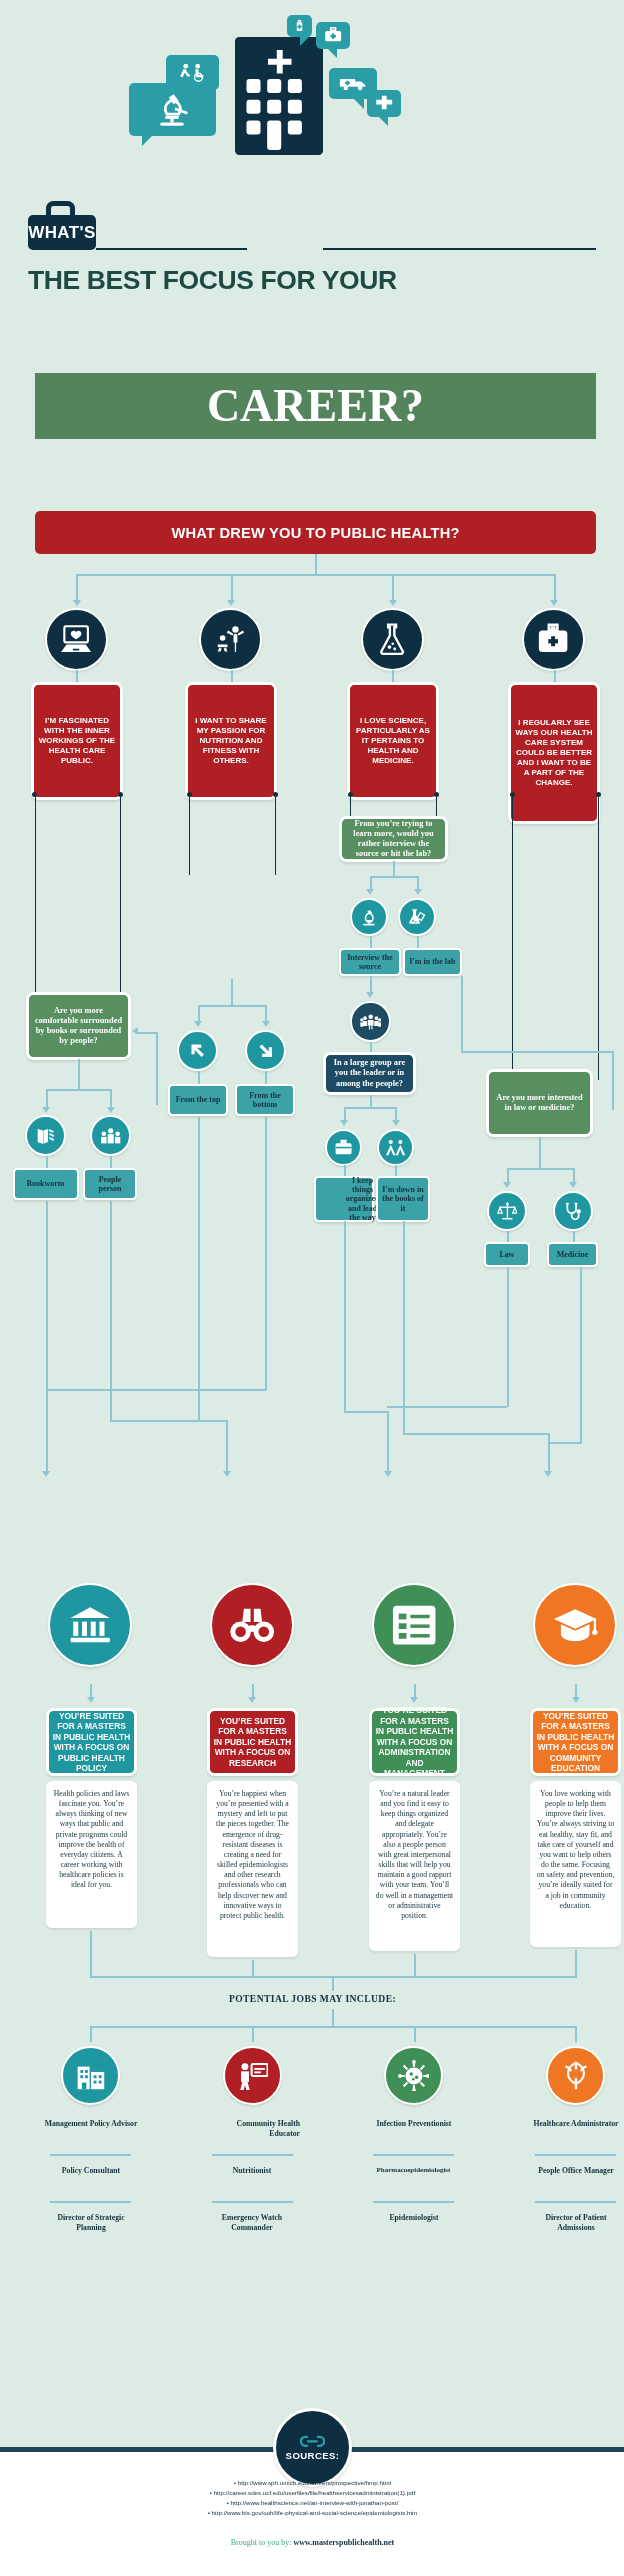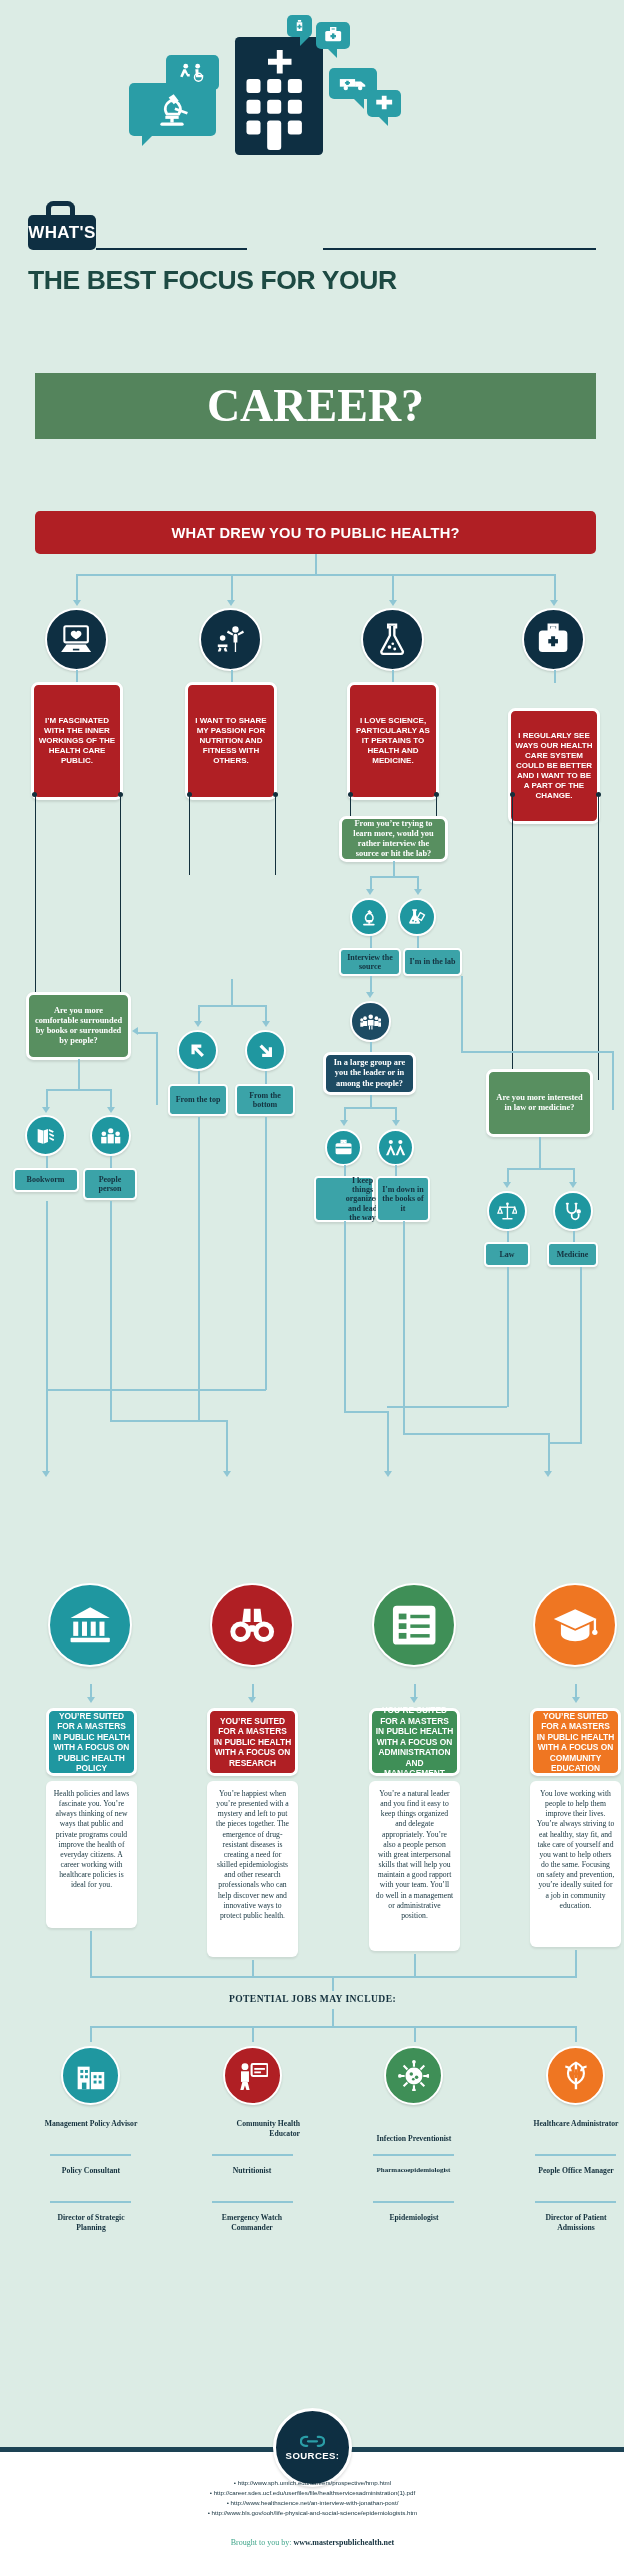--- a/index.html
+++ b/index.html
@@ -267,21 +267,21 @@
 
   <div class="redbox" style="left:31px;top:682px;width:92px;height:118px;">
     <span>I’M FASCINATED WITH THE INNER WORKINGS OF THE HEALTH CARE PUBLIC.</span>
   </div>
   <div class="redbox" style="left:185px;top:682px;width:92px;height:118px;">
     <span>I WANT TO SHARE MY PASSION FOR NUTRITION AND FITNESS WITH OTHERS.</span>
   </div>
   <div class="redbox" style="left:347px;top:682px;width:92px;height:118px;">
     <span>I LOVE SCIENCE, PARTICULARLY AS IT PERTAINS TO HEALTH AND MEDICINE.</span>
   </div>
-  <div class="redbox" style="left:508px;top:708px;width:92px;height:116px;">
+  <div class="redbox" style="left:508px;top:682px;width:92px;height:142px;">
     <span>I REGULARLY SEE WAYS OUR HEALTH CARE SYSTEM COULD BE BETTER AND I WANT TO BE A PART OF THE CHANGE.</span>
   </div>
 
   <div class="dot" style="left:32px;top:792px;"></div>
   <div class="lnd" style="left:35px;top:794px;height:215px;"></div>
   <div class="dot" style="left:118px;top:792px;"></div>
   <div class="lnd" style="left:120px;top:794px;height:215px;"></div>
 
   <div class="dot" style="left:187px;top:792px;"></div>
   <div class="lnd" style="left:189px;top:794px;height:81px;"></div>
@@ -445,21 +445,21 @@
         <path d="M10 9h8v12h-8z"></path>
         <circle cx="5" cy="8.5" r="3"></circle>
         <path d="M1.5 12.5h7V21h-7z"></path>
         <circle cx="23" cy="8.5" r="3"></circle>
         <path d="M19.5 12.5h7V21h-7z"></path>
       </svg>
   </div>
   <div class="ln lnv" style="left:46px;top:1156px;height:13.2px;"></div>
   <div class="ln lnv" style="left:110px;top:1156px;height:13.2px;"></div>
 
-  <div class="tealtag" style="left:12.5px;top:1168px;width:66px;height:24px;">
+  <div class="tealtag" style="left:12.5px;top:1168px;width:66px;height:32px;">
     <span>Bookworm</span>
   </div>
   <div class="tealtag" style="left:83px;top:1168px;width:54px;height:32px;">
     <span>People person</span>
   </div>
 
   <div class="greenbox" style="left:486px;top:1069px;width:107px;height:68px;">
     <span>Are you more interested in law or medicine?</span>
   </div>
 
@@ -675,21 +675,21 @@
   <div class="jobName" style="left:43px;top:2166px;width:96px;">Policy Consultant</div>
   <div class="jobSep" style="left:50px;top:2201px;width:81px;"></div>
   <div class="jobName" style="left:43px;top:2213px;width:96px;">Director of Strategic Planning</div>
 
   <div class="jobName" style="left:204px;top:2119px;width:96px;text-align:right;">Community Health Educator</div>
   <div class="jobSep" style="left:212px;top:2154px;width:81px;"></div>
   <div class="jobName" style="left:204px;top:2166px;width:96px;">Nutritionist</div>
   <div class="jobSep" style="left:212px;top:2201px;width:81px;"></div>
   <div class="jobName" style="left:204px;top:2213px;width:96px;">Emergency Watch Commander</div>
 
-  <div class="jobName" style="left:366px;top:2119px;width:96px;margin-top:15px;">Infection Preventionist</div>
+  <div class="jobName" style="left:366px;top:2119px;width:96px;">Infection Preventionist</div>
   <div class="jobSep" style="left:373px;top:2154px;width:81px;"></div>
   <div class="jobName" style="left:360px;top:2166px;width:107px;font-size:7px;">Pharmacoepidemiologist</div>
   <div class="jobSep" style="left:373px;top:2201px;width:81px;"></div>
   <div class="jobName" style="left:366px;top:2213px;width:96px;">Epidemiologist</div>
 
   <div class="jobName" style="left:528px;top:2119px;width:96px;">Healthcare Administrator</div>
   <div class="jobSep" style="left:535px;top:2154px;width:81px;"></div>
   <div class="jobName" style="left:528px;top:2166px;width:96px;">People Office Manager</div>
   <div class="jobSep" style="left:535px;top:2201px;width:81px;"></div>
   <div class="jobName" style="left:528px;top:2213px;width:96px;">Director of Patient Admissions</div>

